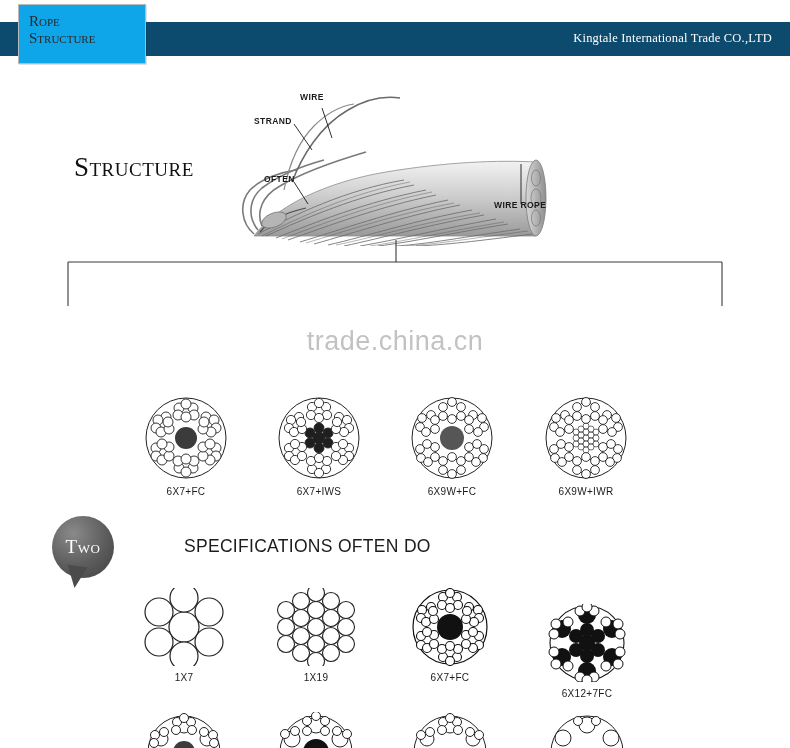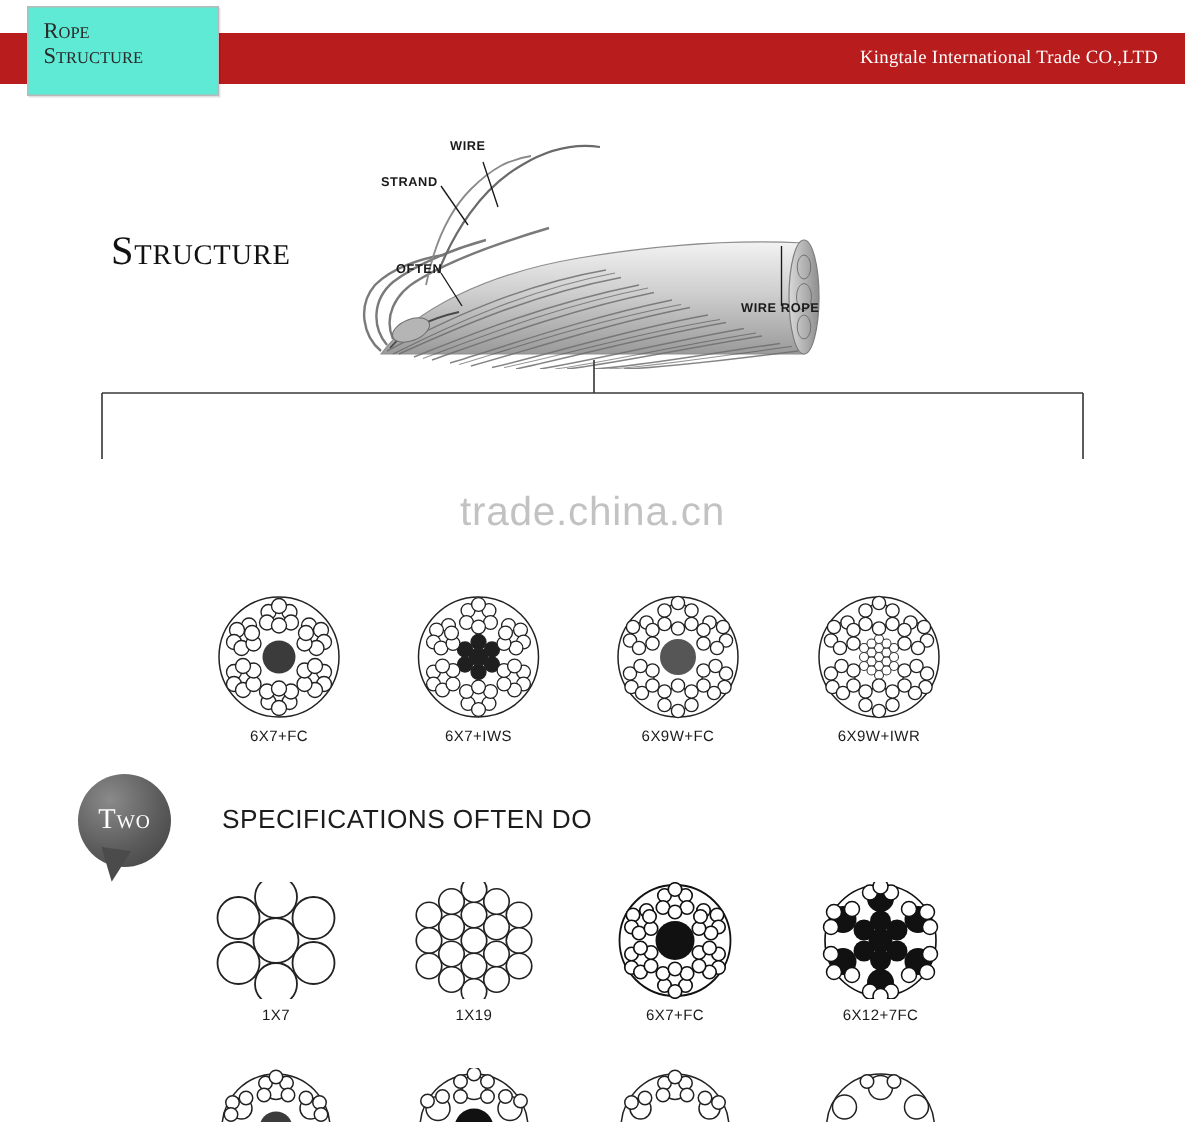--- a/index.html
+++ b/index.html
@@ -15,37 +15,37 @@
     width: 790px; height: 748px;
     background: #ffffff;
     overflow: hidden;
   }
 
   
   .header-bar {
     position: absolute;
     left: 0; top: 22px;
     width: 790px; height: 34px;
-    background: #b91c1c;
+    background: #0c4a6e;
   }
   .header-bar .company {
     position: absolute;
     right: 18px; top: 9px;
     color: #ffffff;
     font-size: 12.5px;
     font-family: "Liberation Serif", serif;
     letter-spacing: 0.2px;
     white-space: nowrap;
   }
   .logo-box {
     position: absolute;
     left: 18px; top: 4px;
     width: 128px; height: 60px;
     border: 1px solid #b9b9b9;
-    background: #5eead4;
+    background: #0ea5e9;
     box-shadow: 1px 1px 0 rgba(0,0,0,0.12);
     padding: 8px 0 0 10px;
   }
   .logo-line1, .logo-line2 {
     font-family: "Liberation Serif", serif;
     color: #2a2a2a;
     line-height: 1.12;
     white-space: nowrap;
   }
   .logo-line1 { font-size: 15px; }
@@ -118,20 +118,21 @@
   }
 
   
   .section-heading {
     position: absolute;
     font-family: "Liberation Sans", sans-serif;
     font-size: 17.5px;
     color: #1c1c1c;
     letter-spacing: 0.3px;
     white-space: nowrap;
+    margin-left: 36px;
   }
 
   
   .row { position: absolute; left: 0; width: 790px; }
   .cell {
     position: absolute;
     text-align: center;
   }
   .cell .caption {
     margin-top: 6px;
@@ -619,21 +620,21 @@
             <circle cx="16" cy="22" r="4.5"></circle>
           <circle cx="15" cy="30" r="4.5"></circle>
             <circle cx="20" cy="34" r="4.5"></circle>
             <circle cx="28" cy="31" r="4.5"></circle>
             <circle cx="27" cy="23" r="4.5"></circle>
         </g>
       </svg>
       <div class="caption">6X7+FC</div>
     </div>
 
-    <div class="cell" style="left:540px; top:0; width:94px;">
+    <div class="cell" style="left:540px; top:16px; width:94px;">
       <svg width="94" height="78" viewBox="0 0 94 78">
         <g stroke="#111" stroke-width="1.1" fill="#ffffff">
             <circle cx="47" cy="39" r="37"></circle>
           </g>
         <g fill="#111111">
           <circle cx="47" cy="39" r="8"></circle>
           <circle cx="47" cy="26" r="7"></circle>
             <circle cx="47" cy="52" r="7"></circle>
           <circle cx="36" cy="32" r="7"></circle>
             <circle cx="58" cy="32" r="7"></circle>

